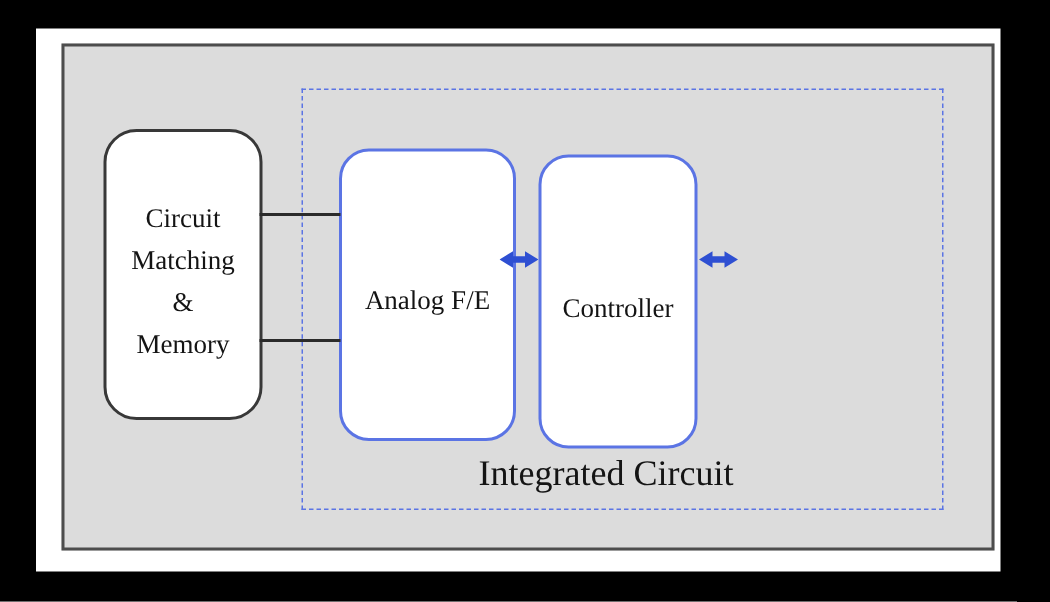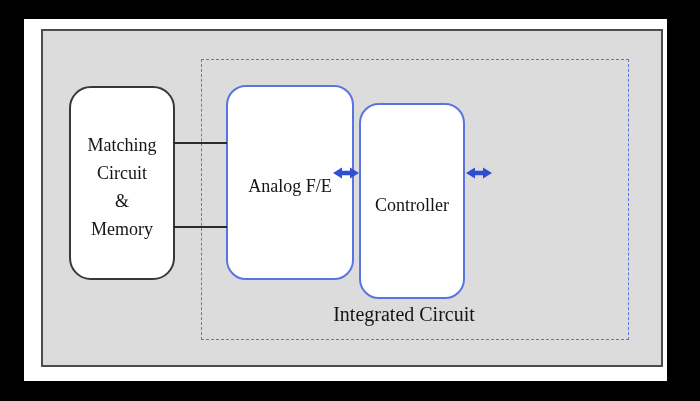--- a/index.html
+++ b/index.html
@@ -8,45 +8,45 @@
   .page{position:absolute;left:24px;top:19px;width:643px;height:362px;background:#ffffff;}
   .panel{position:absolute;left:17px;top:10px;width:622px;height:338px;
          background:#dcdcdc;border:2px solid #4d4d4d;box-sizing:border-box;}
   
   .block{position:absolute;background:#ffffff;box-sizing:border-box;
          display:flex;flex-direction:column;align-items:center;justify-content:center;
          font-size:18px;line-height:28px;text-align:center;}
   .block-dark{left:26px;top:55px;width:106px;height:194px;
               border:2px solid #383838;border-radius:22px;padding-top:8px;}
   .block-blue{border:2px solid #5b74e4;border-radius:20px;padding-top:7px;}
-  .block-analog{left:183px;top:54px;width:128px;height:195px;}
+  .block-analog{left:183px;top:68px;width:118px;height:195px;}
   .block-controller{left:316px;top:72px;width:106px;height:196px;}
   .block-memory{left:449px;top:55px;width:106px;height:196px;}
   .dashed-group{position:absolute;left:158px;top:28px;width:428px;height:281px;
                 border:1.5px dashed #5b74e4;box-sizing:border-box;}
   .connector{position:absolute;left:130px;width:54px;height:2px;background:#2b2b2b;z-index:3;}
   .connector-top{top:111px;}
   .connector-bottom{top:195px;}
   .arrow{position:absolute;width:26px;height:14px;z-index:3;}
   .arrow-a{left:290px;top:135px;}
   .arrow-b{left:423px;top:135px;}
   .group-label{position:absolute;left:361px;top:272px;transform:translateX(-50%);
-               white-space:nowrap;font-size:20px;}
+               white-space:nowrap;font-size:24px;}
 </style>
 </head>
 <body>
 
 <div class="page">
   <div class="panel">
 
     <div class="dashed-group"></div>
 
     <div class="block block-dark">
+      <div>Circuit</div>
       <div>Matching</div>
-      <div>Circuit</div>
       <div>&amp;</div>
       <div>Memory</div>
     </div>
 
     <div class="connector connector-top"></div>
     <div class="connector connector-bottom"></div>
 
     <div class="block block-blue block-analog">
       <span>Analog F/E</span>
     </div>

